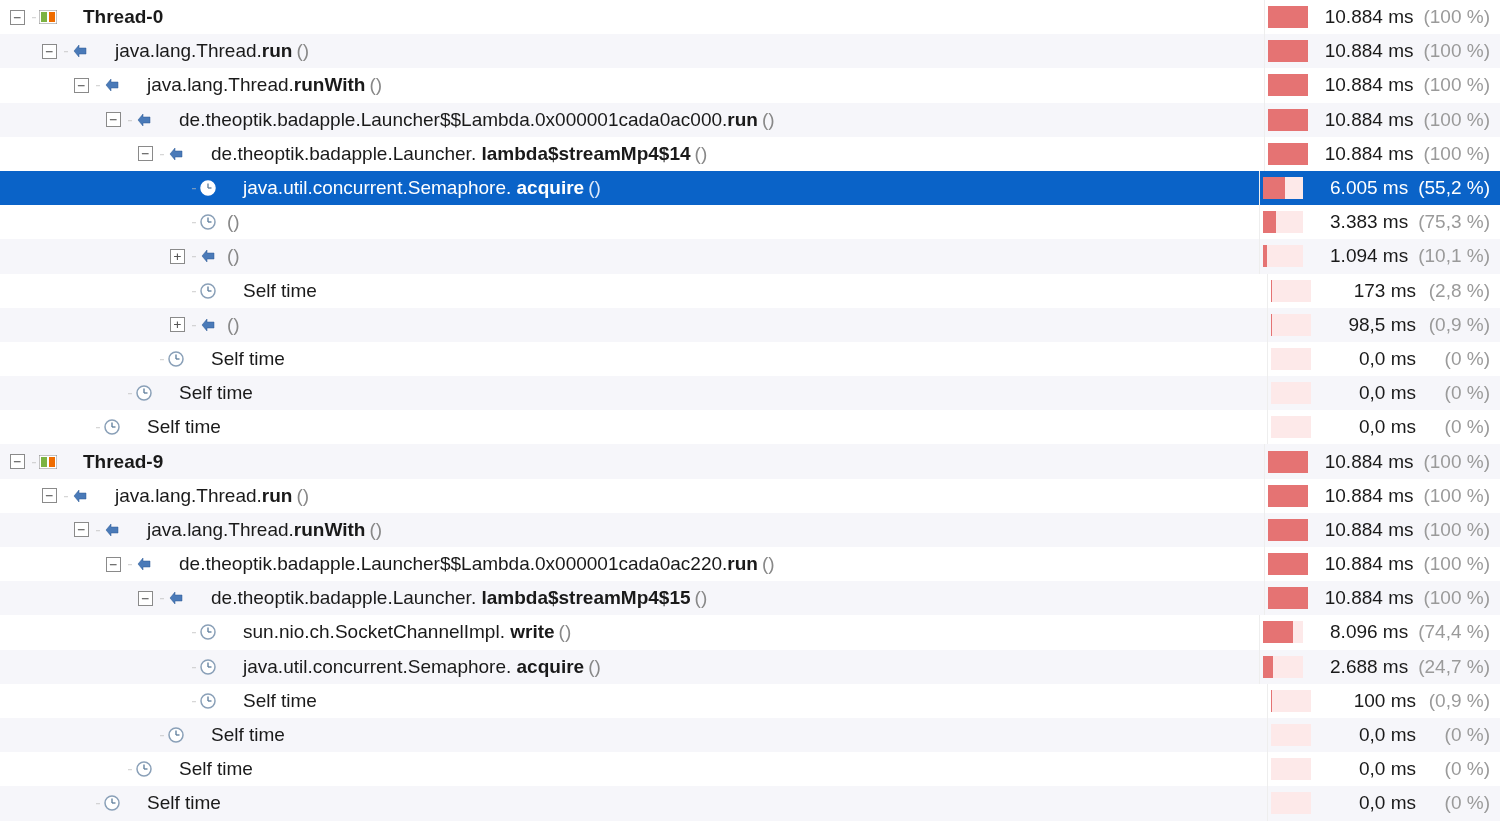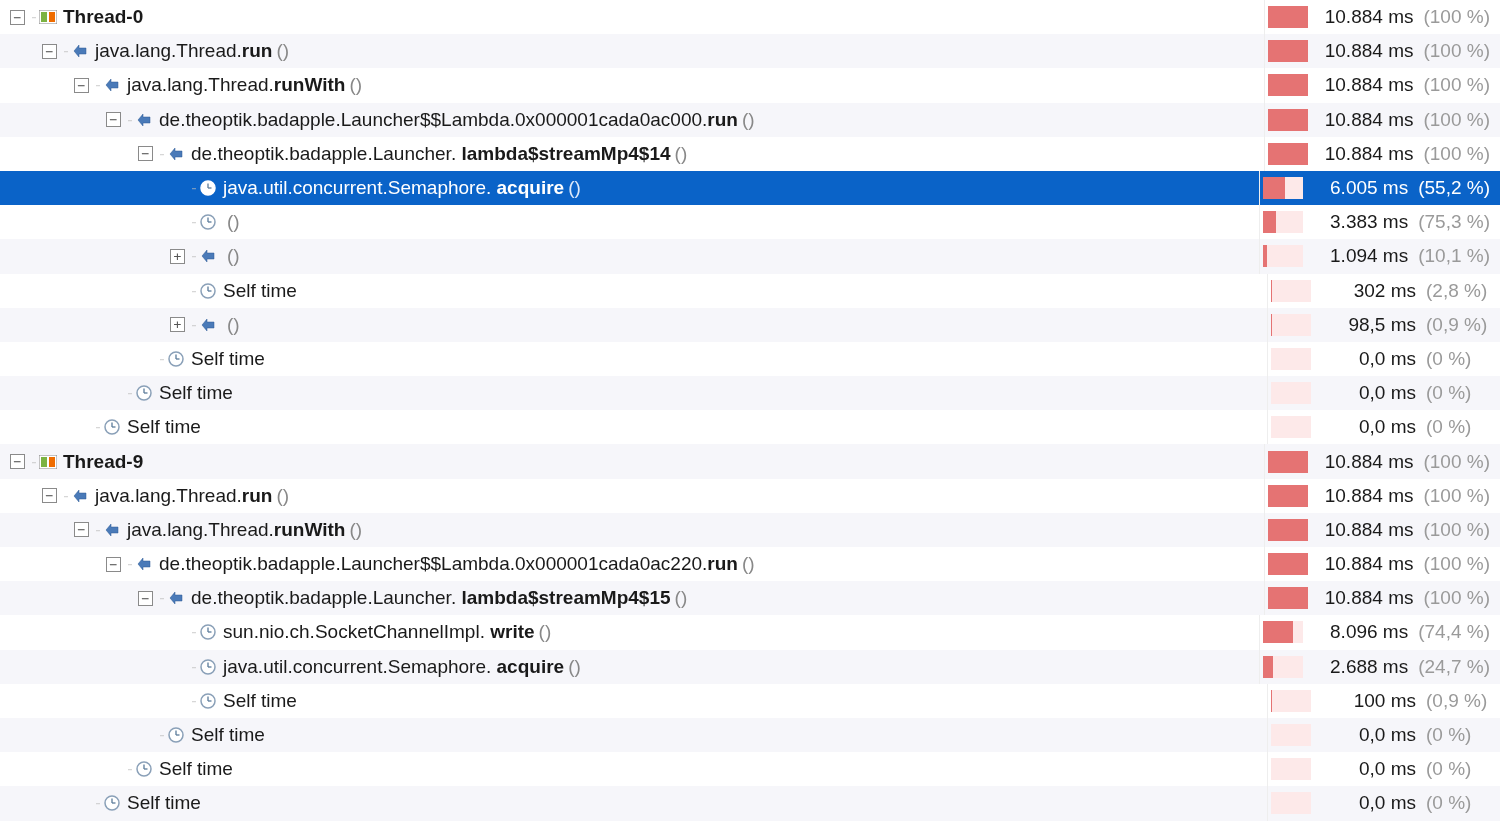--- a/index.html
+++ b/index.html
@@ -8,29 +8,29 @@
   .row.alt { background: #f6f6fa; }
   .row.sel { background: #0a63c8; color: #fff; }
   .row.sel .pct { color: #fff; }
   .tree-cell { flex: 1 1 auto; display: flex; align-items: center; overflow: hidden; padding-left: 10px; }
   .spacer { display: inline-block; flex: 0 0 auto; }
   .toggle { width: 15px; height: 15px; border: 1px solid #8a8a8a; background: #fff; display: inline-flex; align-items: center; justify-content: center; font-size: 13px; line-height: 1; color: #555; margin-right: 6px; cursor: pointer; flex: 0 0 auto; font-family: monospace; }
   .toggle.blank { border: none; background: transparent; cursor: default; }
   .dots { color: #bcbcbc; font-size: 12px; letter-spacing: -2px; margin-right: 4px; flex: 0 0 auto; }
   .ic { width: 18px; height: 18px; display: inline-flex; align-items: center; justify-content: center; margin-right: 6px; flex: 0 0 auto; }
   .ic svg { display: block; }
-  .label { display: inline; }
+  .label { display: inline; margin-left: 20px; }
   .label b { font-weight: 700; }
   .args { color: #888; margin-left: 4px; }
   .row.sel .args { color: #dbe9fa; }
   .bar-cell { flex: 0 0 46px; height: 100%; display: flex; align-items: center; padding: 6px 3px; border-left: 1px solid #eee; }
   .bar-bg { width: 40px; height: 22px; background: #fde9e9; position: relative; }
   .bar-fg { position: absolute; left: 0; top: 0; bottom: 0; background: #e57373; }
   .time-cell { flex: 0 0 112px; text-align: right; padding-right: 10px; font-variant-numeric: tabular-nums; }
-  .pct-cell { flex: 0 0 74px; padding-right: 10px; color: #9a9a9a; font-variant-numeric: tabular-nums; }
+  .pct-cell { flex: 0 0 74px; text-align: right; padding-right: 10px; color: #9a9a9a; font-variant-numeric: tabular-nums; }
 </style>
 </head>
 <body>
 
 <div id="tree">
     <div class="row">
       <div class="tree-cell">
         <span class="spacer" style="width: 0px;"></span>
         <span class="toggle">−</span>
         <span class="dots">··</span>
@@ -212,21 +212,21 @@
             <line x1="8" y1="8" x2="11.5" y2="8" stroke="#5a7a9a" stroke-width="1.3"></line>
           </svg>
         </span>
         <span class="label">Self time</span>
       </div>
       <div class="bar-cell">
         <div class="bar-bg">
           <div class="bar-fg" style="width: 2.8%;"></div>
         </div>
       </div>
-      <div class="time-cell">302 ms</div>
+      <div class="time-cell">173 ms</div>
       <div class="pct-cell pct">(2,8 %)</div>
     </div>
     <div class="row alt">
       <div class="tree-cell">
         <span class="spacer" style="width: 160px;"></span>
         <span class="toggle">+</span>
         <span class="dots">··</span>
         <span class="ic">
           <svg width="16" height="16" viewBox="0 0 16 16">
             <path d="M2 8 L7 2 L7 5 L14 5 L14 11 L7 11 L7 14 Z" fill="#4a7ab8" stroke="#2d5a94" stroke-width="0.5"></path>

